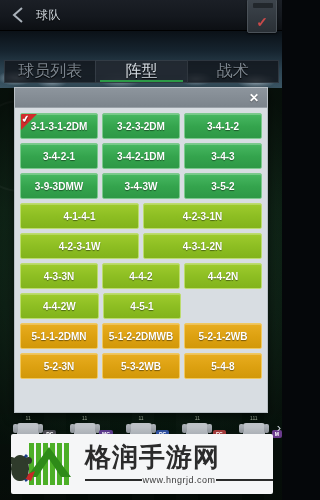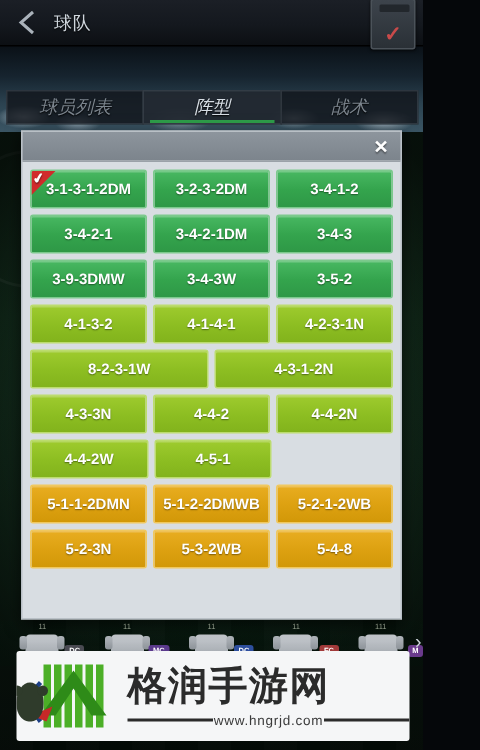--- a/index.html
+++ b/index.html
@@ -84,27 +84,26 @@
   .save-icon .check { color: #c94a4a; font-size: 14px; line-height: 1; font-weight: bold; }
 
   
   .tabbar {
     position: absolute; left: 4px; top: 60px; width: 274px; height: 23px;
     display: flex; z-index: 4;
   }
   .tab {
     flex: 1; position: relative;
     display: flex; align-items: center; justify-content: center;
-    font-size: 12px; color: #7b848d;
+    font-size: 16px; color: #7b848d;
     background: rgba(18,22,28,.82);
     border: 1px solid rgba(70,80,90,.5);
     margin-right: -1px;
     cursor: pointer;
     text-shadow: 0 1px 1px #000;
-    font-style: italic;
   }
   .tab.active {
     color: #d6dde4;
     background: rgba(34,40,48,.95);
   }
   .tab.active::after {
     content: ""; position: absolute; left: 4px; right: 4px; bottom: 0; height: 2px;
     background: #2e9e4a;
   }
 
@@ -347,32 +346,29 @@
           </div>
           <div class="cell g-dark">
             <span>3-4-3W</span>
           </div>
           <div class="cell g-dark">
             <span>3-5-2</span>
           </div>
         </div>
         <div class="row">
           <div class="cell g-light">
-            <span>4-1-3-2</span>
-          </div>
-          <div class="cell g-light">
             <span>4-1-4-1</span>
           </div>
           <div class="cell g-light">
             <span>4-2-3-1N</span>
           </div>
         </div>
         <div class="row">
           <div class="cell g-light">
-            <span>8-2-3-1W</span>
+            <span>4-2-3-1W</span>
           </div>
           <div class="cell g-light">
             <span>4-3-1-2N</span>
           </div>
         </div>
         <div class="row">
           <div class="cell g-light">
             <span>4-3-3N</span>
           </div>
           <div class="cell g-light">

